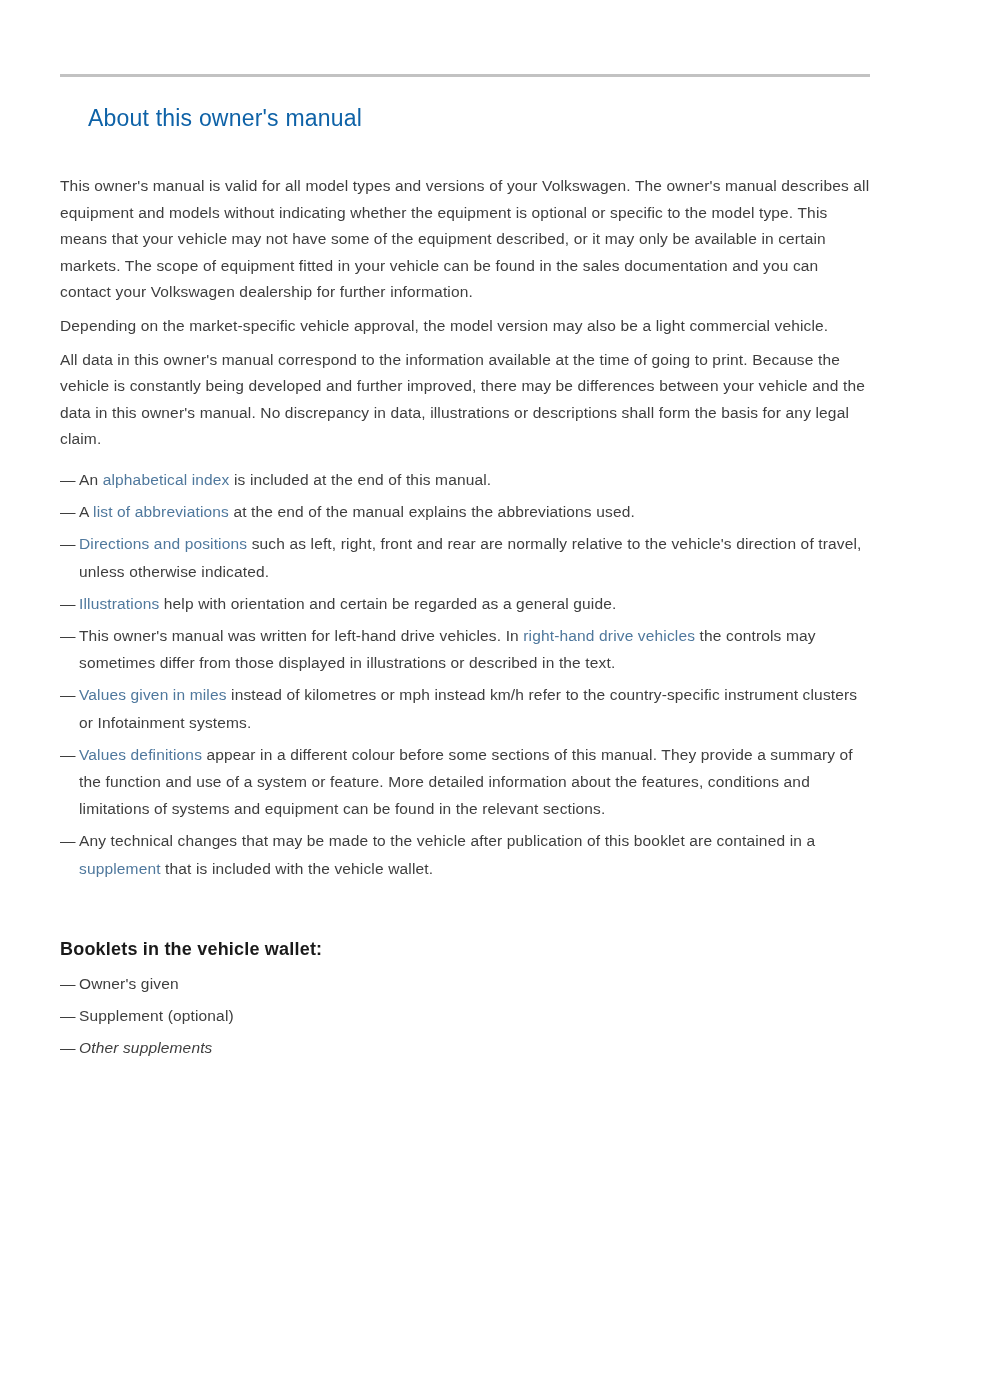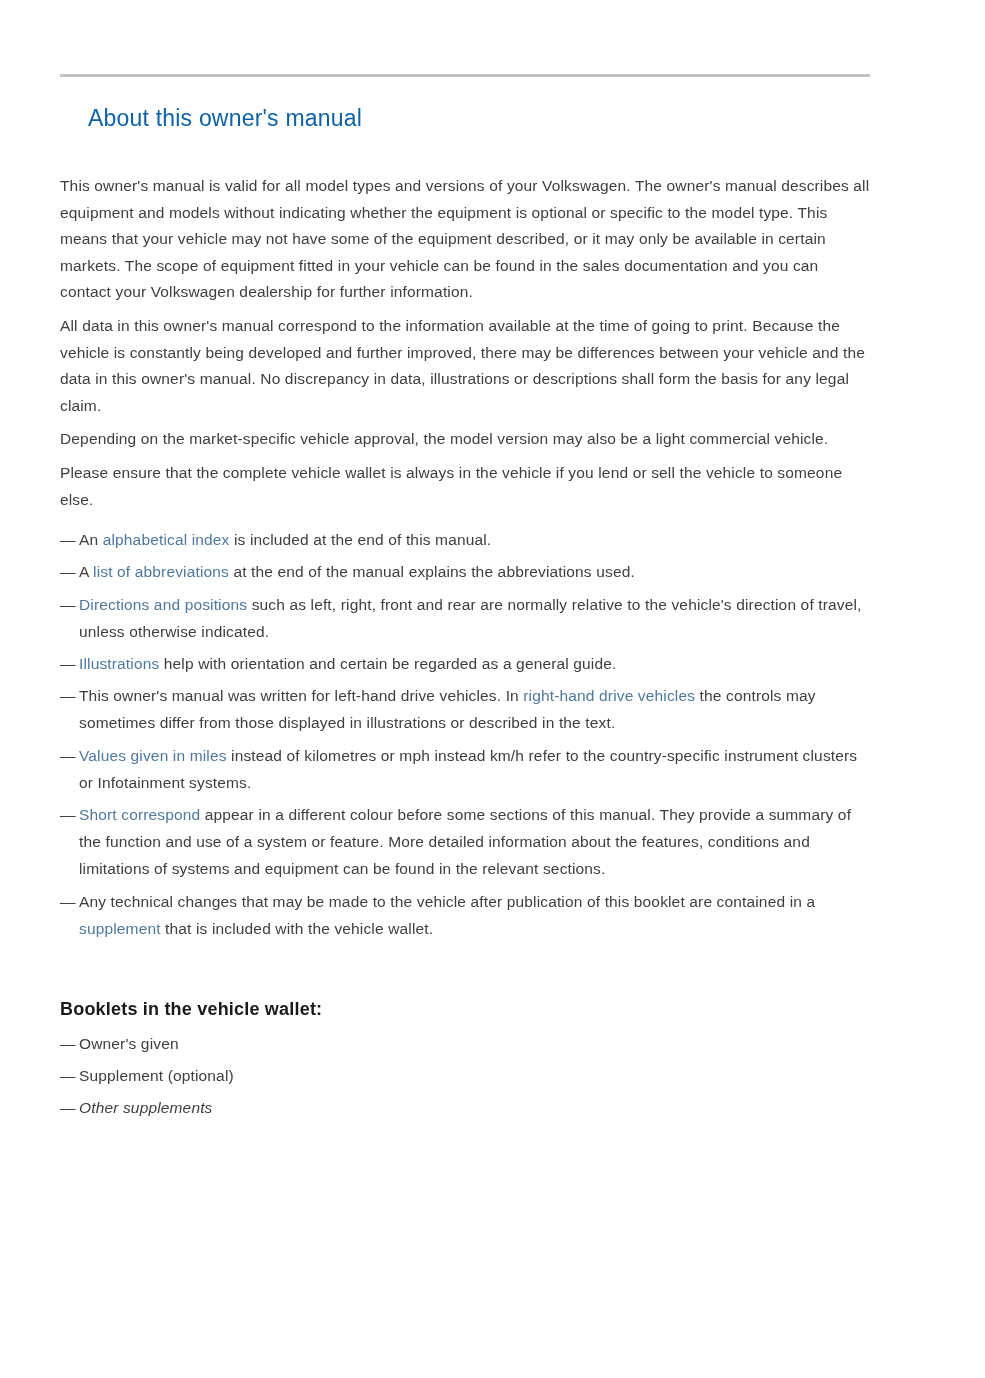--- a/index.html
+++ b/index.html
@@ -88,32 +88,31 @@
 </style>
 </head>
 <body>
 
 <div class="page">
   <div class="content">
     <div class="top-rule"></div>
     <h1 class="page-title">About this owner's manual</h1>
     <div class="paragraphs" id="paragraphs">
         <p class="para">This owner's manual is valid for all model types and versions of your Volkswagen. The owner's manual describes all equipment and models without indicating whether the equipment is optional or specific to the model type. This means that your vehicle may not have some of the equipment described, or it may only be available in certain markets. The scope of equipment fitted in your vehicle can be found in the sales documentation and you can contact your Volkswagen dealership for further information.</p>
+        <p class="para">Depending on the market-specific vehicle approval, the model version may also be a light commercial vehicle.</p>
         <p class="para">All data in this owner's manual correspond to the information available at the time of going to print. Because the vehicle is constantly being developed and further improved, there may be differences between your vehicle and the data in this owner's manual. No discrepancy in data, illustrations or descriptions shall form the basis for any legal claim.</p>
-        <p class="para">Depending on the market-specific vehicle approval, the model version may also be a light commercial vehicle.</p>
-        <p class="para">Please ensure that the complete vehicle wallet is always in the vehicle if you lend or sell the vehicle to someone else.</p>
       </div>
     <ul class="dash-list notes" id="notes-list">
         <li><span class="dash">—</span><span>An </span><span class="link">alphabetical index</span><span> is included at the end of this manual.</span></li>
         <li><span class="dash">—</span><span>A </span><span class="link">list of abbreviations</span><span> at the end of the manual explains the abbreviations used.</span></li>
         <li><span class="dash">—</span><span class="link">Directions and positions</span><span> such as left, right, front and rear are normally relative to the vehicle's direction of travel, unless otherwise indicated.</span></li>
         <li><span class="dash">—</span><span class="link">Illustrations</span><span> help with orientation and certain be regarded as a general guide.</span></li>
         <li><span class="dash">—</span><span>This owner's manual was written for left-hand drive vehicles. In </span><span class="link">right-hand drive vehicles</span><span> the controls may sometimes differ from those displayed in illustrations or described in the text.</span></li>
         <li><span class="dash">—</span><span class="link">Values given in miles</span><span> instead of kilometres or mph instead km/h refer to the country-specific instrument clusters or Infotainment systems.</span></li>
-        <li><span class="dash">—</span><span class="link">Short correspond</span><span> appear in a different colour before some sections of this manual. They provide a summary of the function and use of a system or feature. More detailed information about the features, conditions and limitations of systems and equipment can be found in the relevant sections.</span></li>
+        <li><span class="dash">—</span><span class="link">Values definitions</span><span> appear in a different colour before some sections of this manual. They provide a summary of the function and use of a system or feature. More detailed information about the features, conditions and limitations of systems and equipment can be found in the relevant sections.</span></li>
         <li><span class="dash">—</span><span>Any technical changes that may be made to the vehicle after publication of this booklet are contained in a </span><span class="link">supplement</span><span> that is included with the vehicle wallet.</span></li>
       </ul>
     <h2 class="booklets-heading">Booklets in the vehicle wallet:</h2>
     <ul class="dash-list booklets" id="booklets-list">
         <li><span class="dash">—</span><span>Owner's given</span></li>
         <li><span class="dash">—</span><span>Supplement (optional)</span></li>
         <li><span class="dash">—</span><span class="italic">Other supplements</span></li>
       </ul>
   </div>
 </div>

